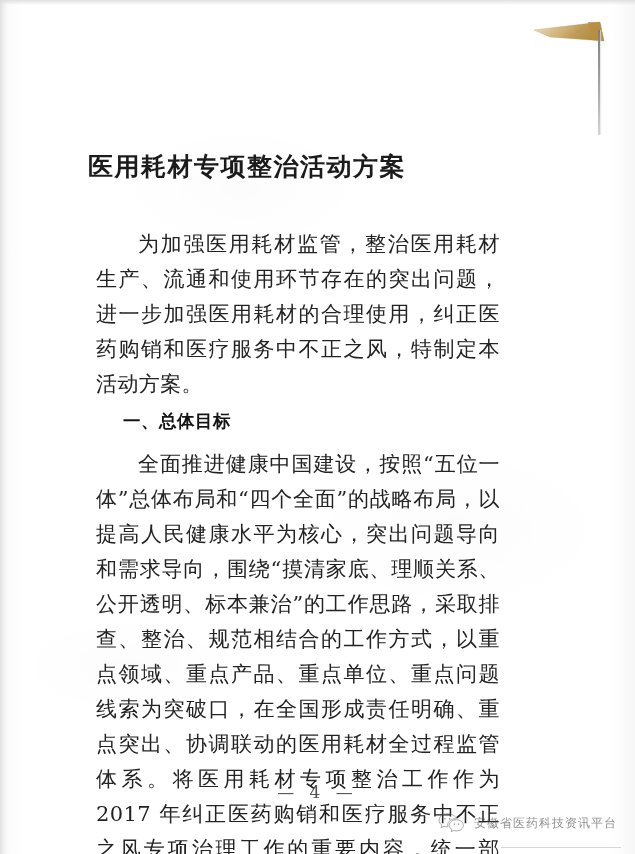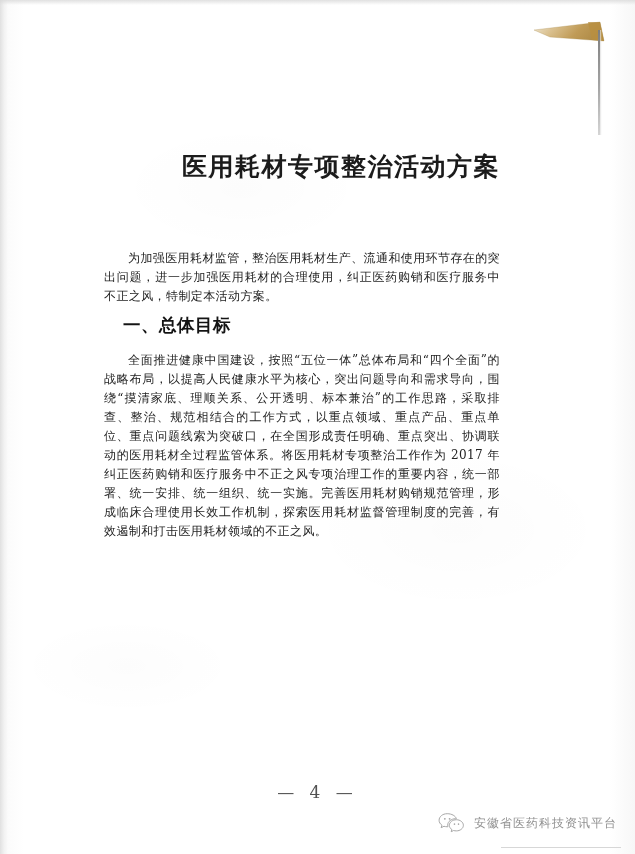--- a/index.html
+++ b/index.html
@@ -66,32 +66,32 @@
   .doc-body {
     position: absolute;
     left: 88px;
     top: 150px;
     width: 412px;
   }
 
   .doc-title {
     font-size: 25px;
     font-weight: bold;
-    text-align: right;
+    text-align: left;
     letter-spacing: 1.5px;
     color: #1b1b1b;
-    margin: 0 0 66px 0;
+    margin: 0 0 44px 0;
     font-family: "DejaVu Sans", "Liberation Sans", sans-serif;
   }
 
   .para {
-    font-size: 12px;
-    line-height: 19px;
+    font-size: 21px;
+    line-height: 35px;
     color: #232323;
-    margin: 0 0 1px 16px;
+    margin: 0 0 1px 8px;
     text-align: justify;
     text-justify: inter-character;
     text-indent: 2em;
     letter-spacing: 0.4px;
     font-family: "DejaVu Serif", "Liberation Serif", serif;
   }
 
   .section-heading {
     font-size: 17.5px;
     line-height: 33.5px;

